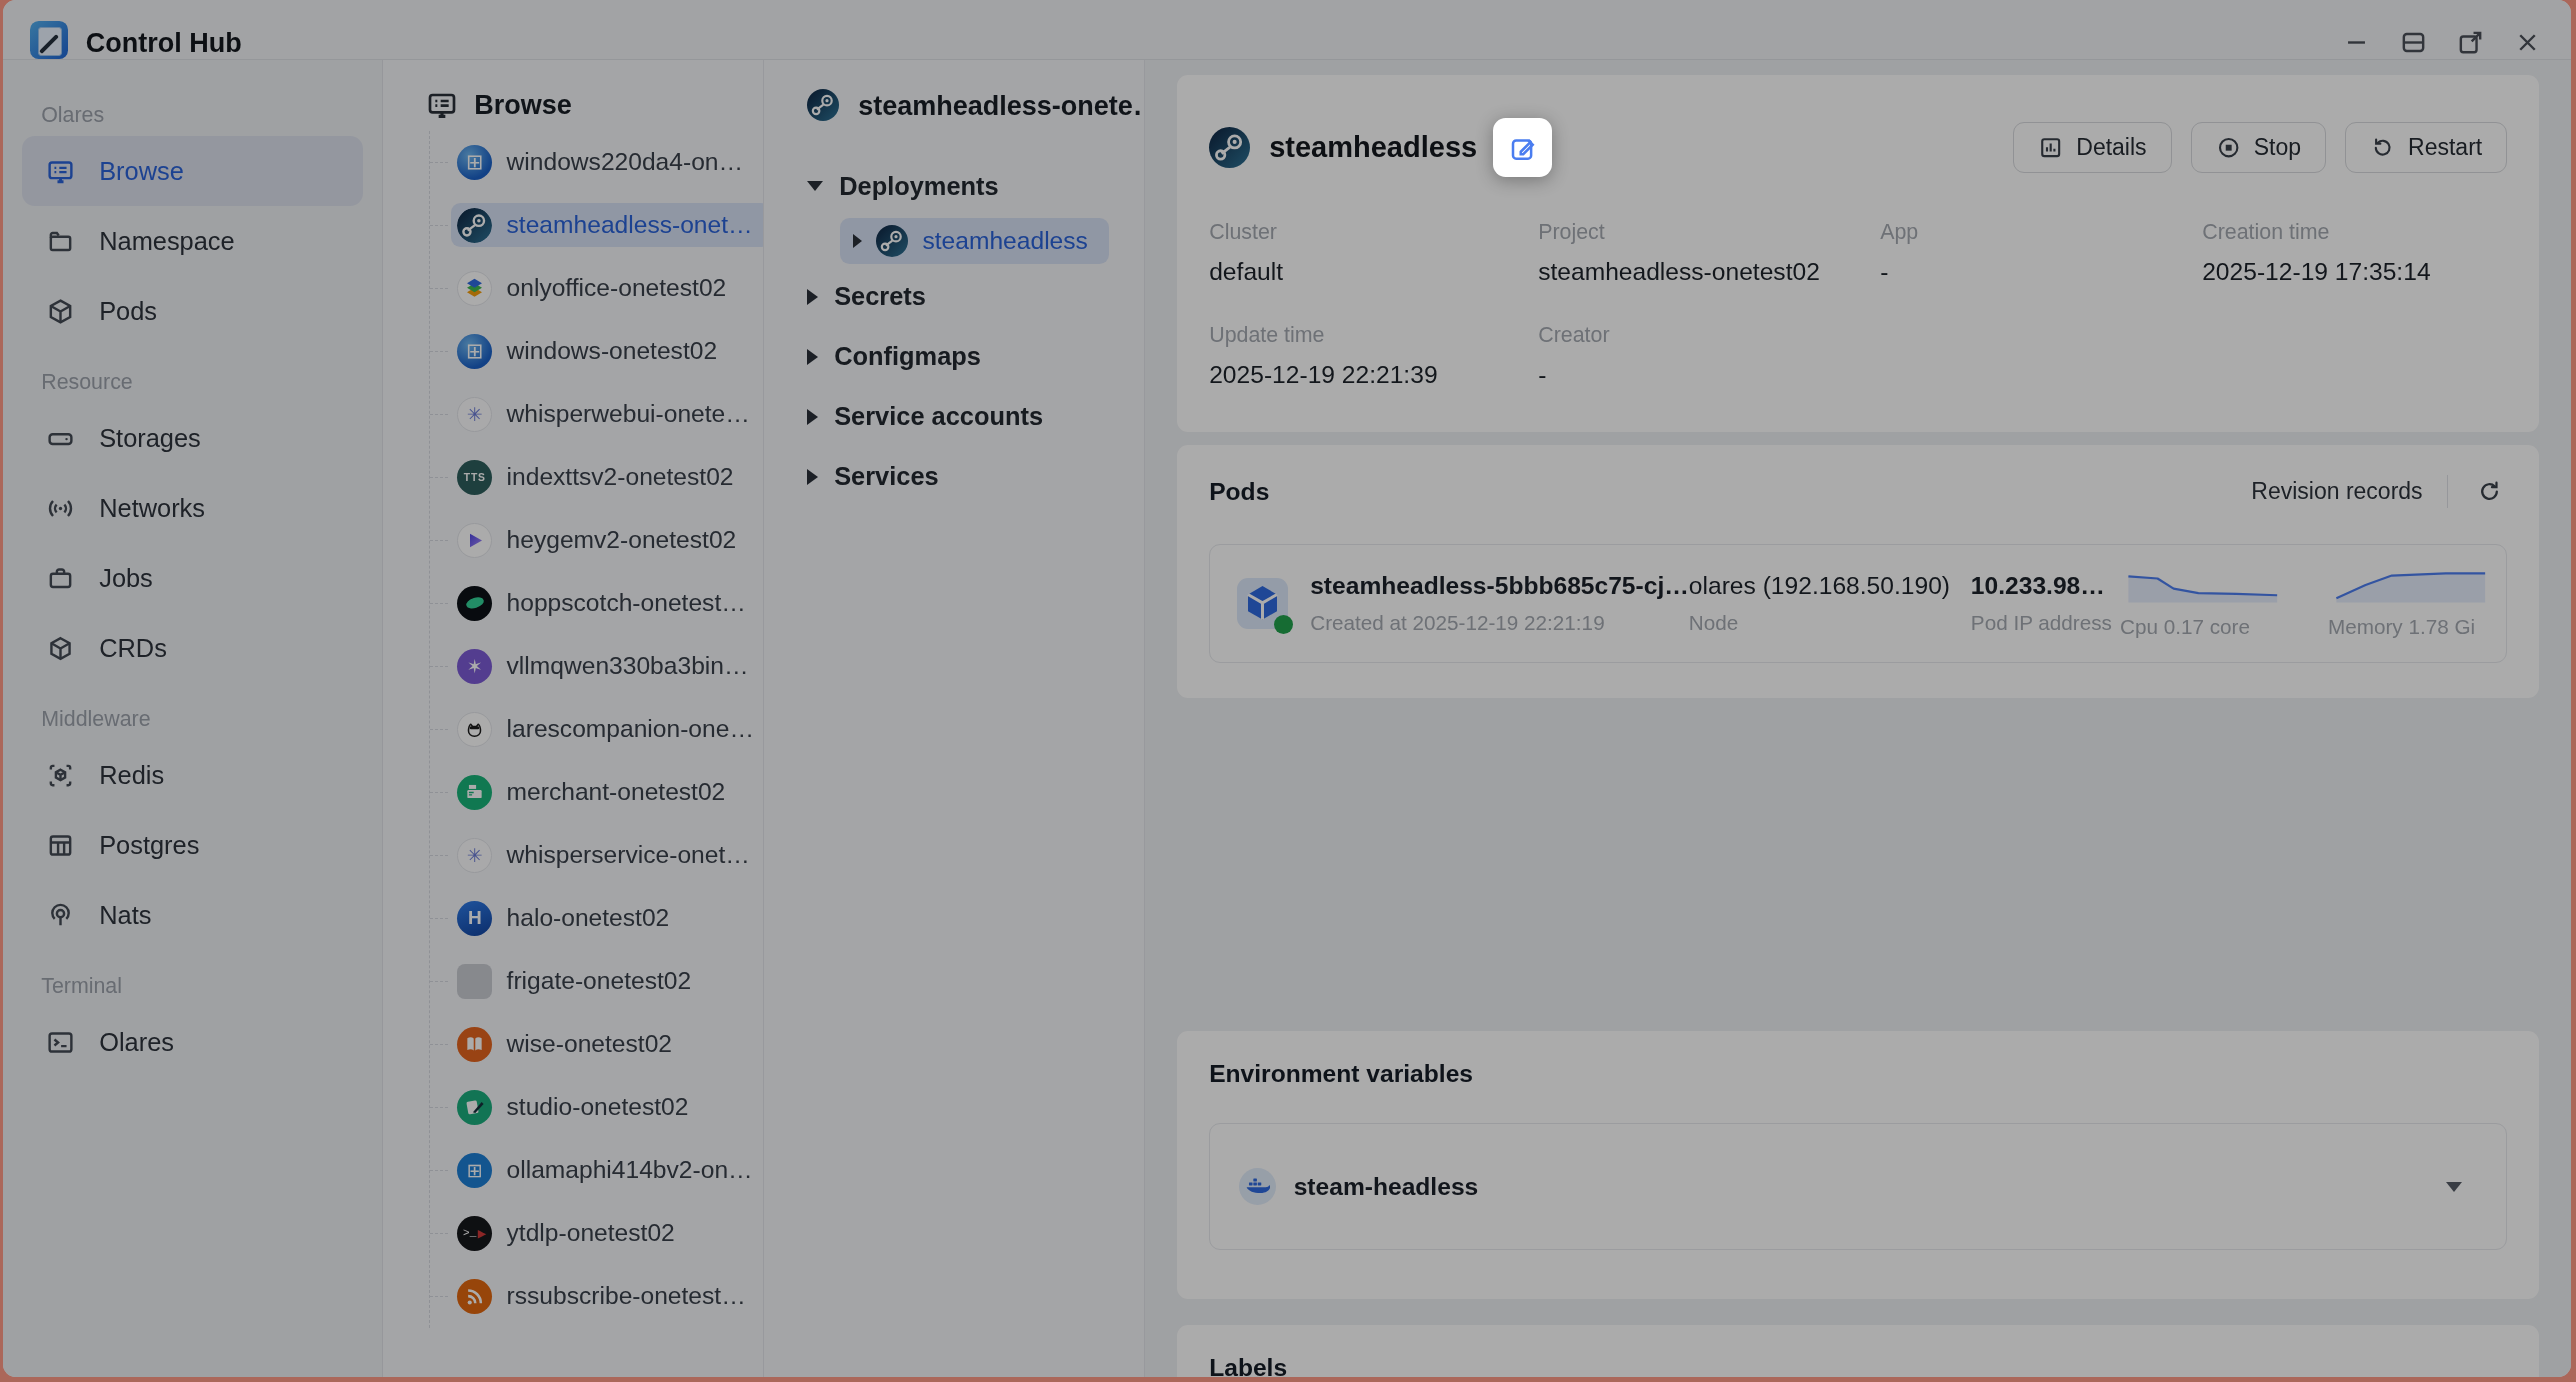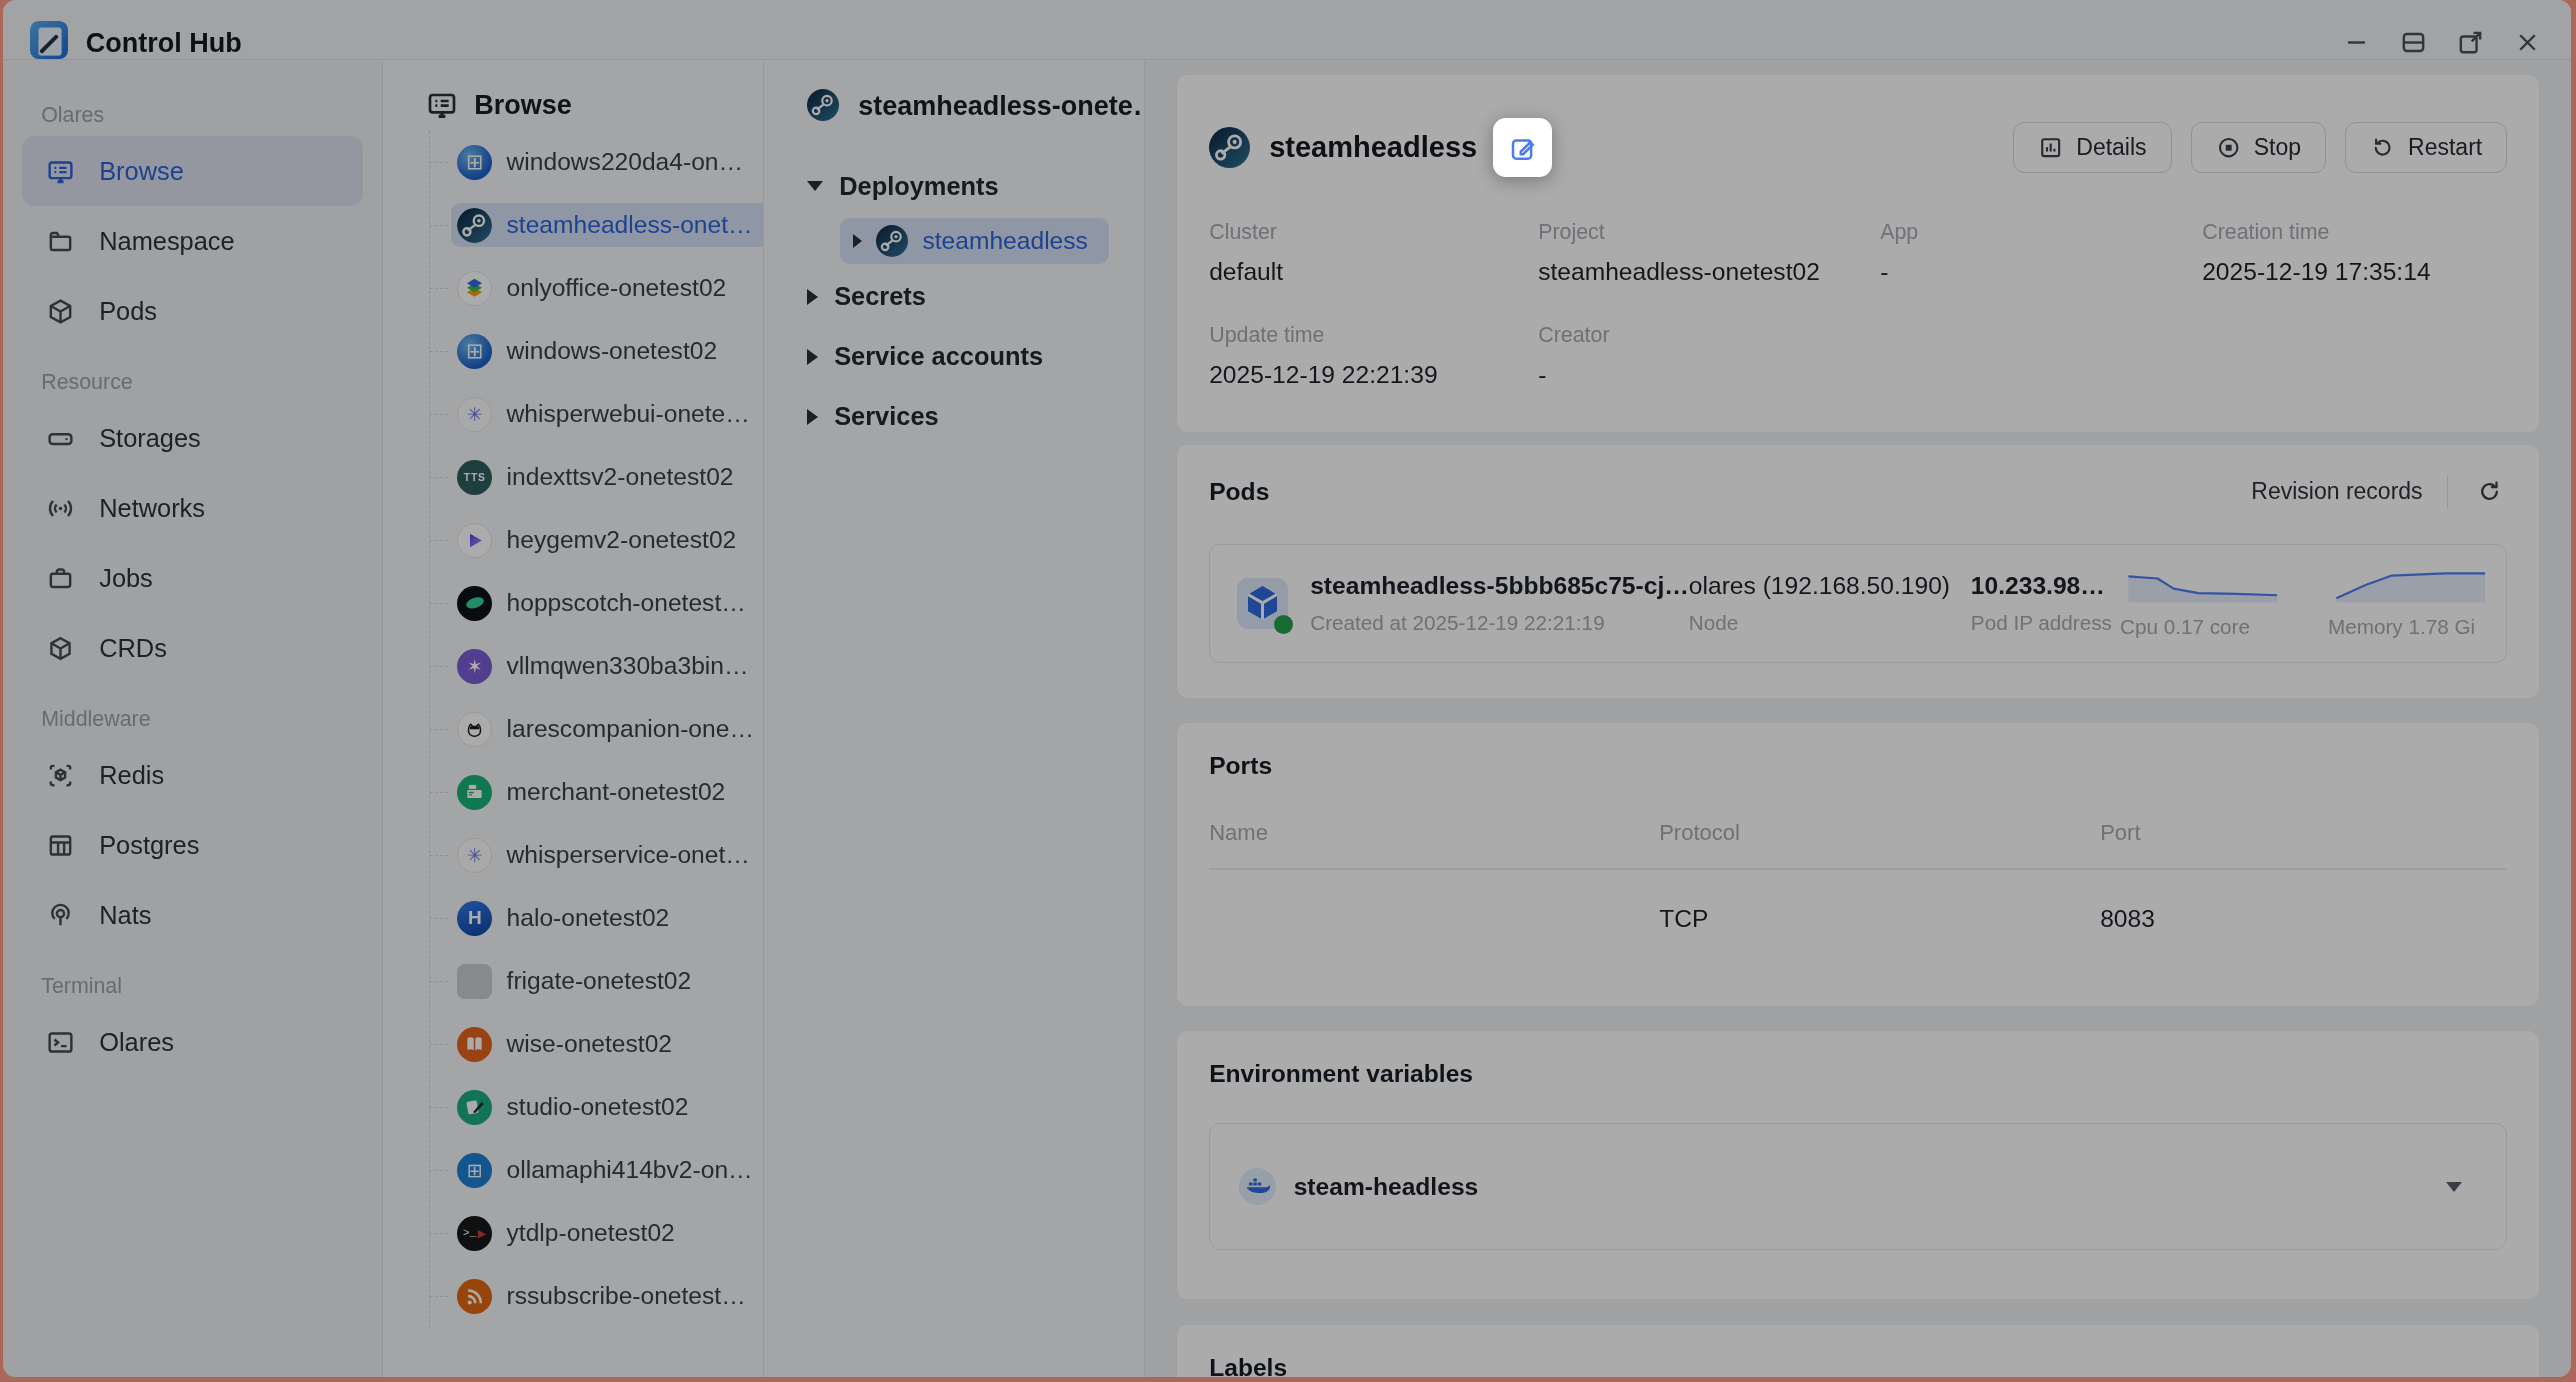--- a/index.html
+++ b/index.html
@@ -489,20 +489,24 @@
               <circle cx="12.5" cy="30" r="4.5" fill="none" stroke="#fff" stroke-width="3"></circle>
             </svg></span>
         <span>steamheadless</span>
       </div>
       <div class="r-root">
         <span class="caret-r"></span>
         <span>Secrets</span>
       </div>
       <div class="r-root">
         <span class="caret-r"></span>
+        <span>Configmaps</span>
+      </div>
+      <div class="r-root">
+        <span class="caret-r"></span>
         <span>Service accounts</span>
       </div>
       <div class="r-root">
         <span class="caret-r"></span>
         <span>Services</span>
       </div>
     </div>
 
     <div class="main">
 
@@ -619,34 +623,20 @@
           <span class="pcol-mem">
             <svg class="spark" viewBox="0 0 210 48">
               <polygon points="2,40 42,22 78,9 152,6 206,6 206,46 2,46"></polygon>
               <polyline points="2,40 42,22 78,9 152,6 206,6"></polyline>
             </svg>
             <div class="sub">Memory 1.78 Gi</div>
           </span>
         </div>
       </div>
 
-      <div class="card" id="card-ports">
-        <div class="card-title">Ports</div>
-        <div class="ports-grid ports-head">
-          <span>Name</span>
-          <span>Protocol</span>
-          <span>Port</span>
-        </div>
-        <div class="ports-divider"></div>
-        <div class="ports-grid ports-vals">
-          <span></span>
-          <span>TCP</span>
-          <span>8083</span>
-        </div>
-      </div>
 
       <div class="card" id="card-env">
         <div class="card-title">Environment variables</div>
         <div class="env-row">
           <span class="docker-ic">
             <svg viewBox="0 0 32 26" fill="#2f6ae0">
                 <rect x="5" y="8" width="4.5" height="4" rx="0.6"></rect>
                 <rect x="10.5" y="8" width="4.5" height="4" rx="0.6"></rect>
                 <rect x="16" y="8" width="4.5" height="4" rx="0.6"></rect>
                 <rect x="10.5" y="3" width="4.5" height="4" rx="0.6"></rect>

